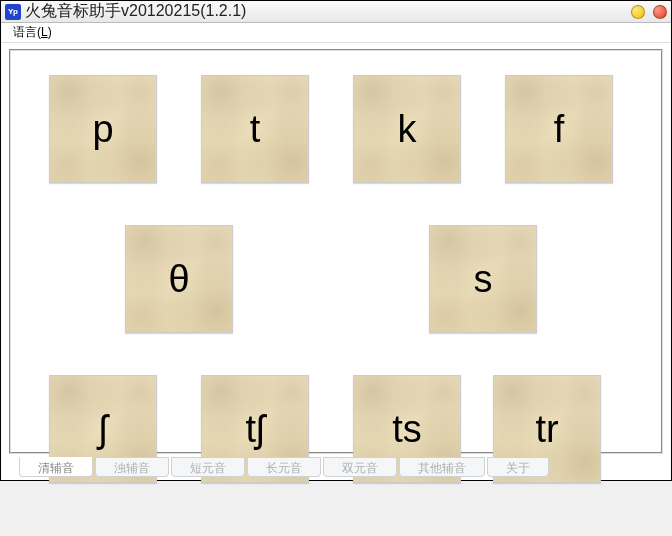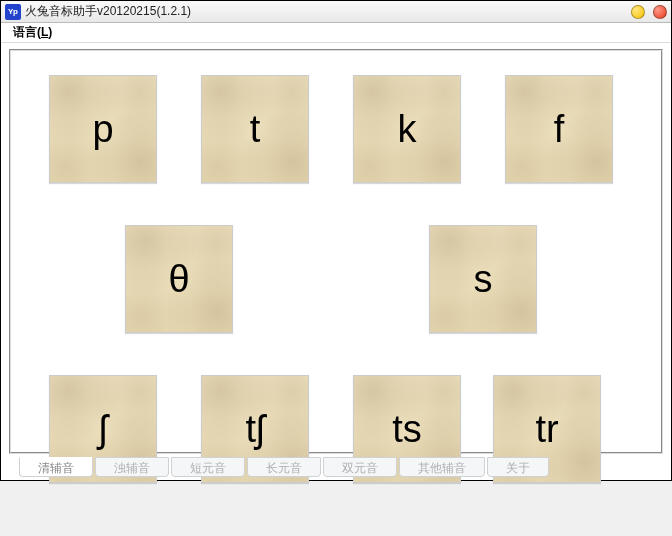--- a/index.html
+++ b/index.html
@@ -32,42 +32,41 @@
     display: inline-flex;
     align-items: center; justify-content: center;
     font-size: 8px; font-weight: bold;
     background: #2244cc;
     color: #fff;
     border-radius: 2px;
   }
   .title-text {
     flex: 1;
     color: #222;
-    font-size: 12px;
+    font-size: 16px;
     white-space: nowrap;
   }
   .win-btn {
     width: 14px; height: 14px;
     border-radius: 50%;
     margin-left: 8px;
     border: 1px solid rgba(0,0,0,0.3);
   }
   .win-min { background: radial-gradient(circle at 30% 30%, #ffe680, #f6c200); }
   .win-close { background: radial-gradient(circle at 30% 30%, #ff9a8a, #e63a1f); }
   .menubar {
     height: 20px;
     display: flex;
     align-items: center;
     padding: 0 6px;
     border-bottom: 1px solid #ddd;
   }
   .menu-item {
     padding: 2px 6px;
     cursor: default;
-    font-weight: bold;
   }
   .menu-item .accel { text-decoration: underline; }
   .client {
     flex: 1;
     padding: 6px 8px 2px 8px;
     display: flex;
     flex-direction: column;
   }
   .panel {
     flex: 1;

